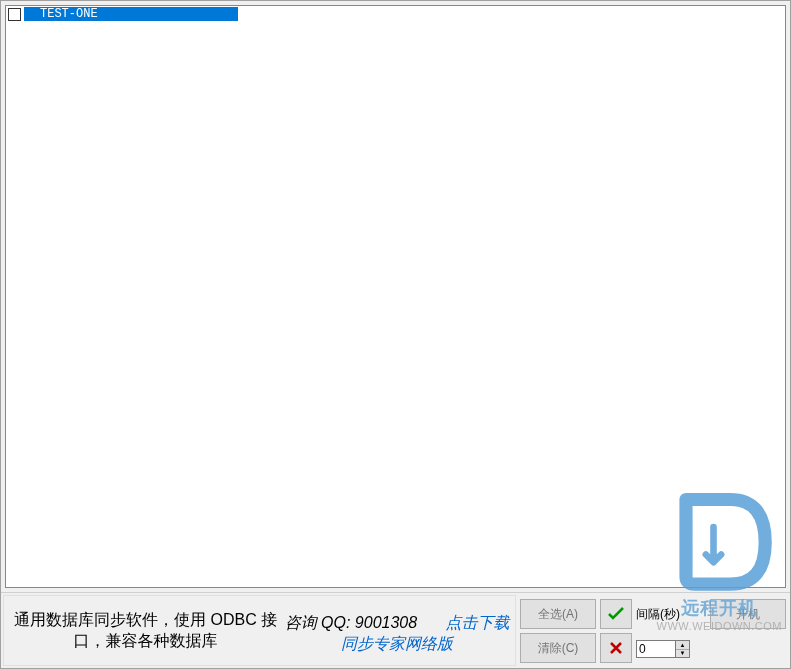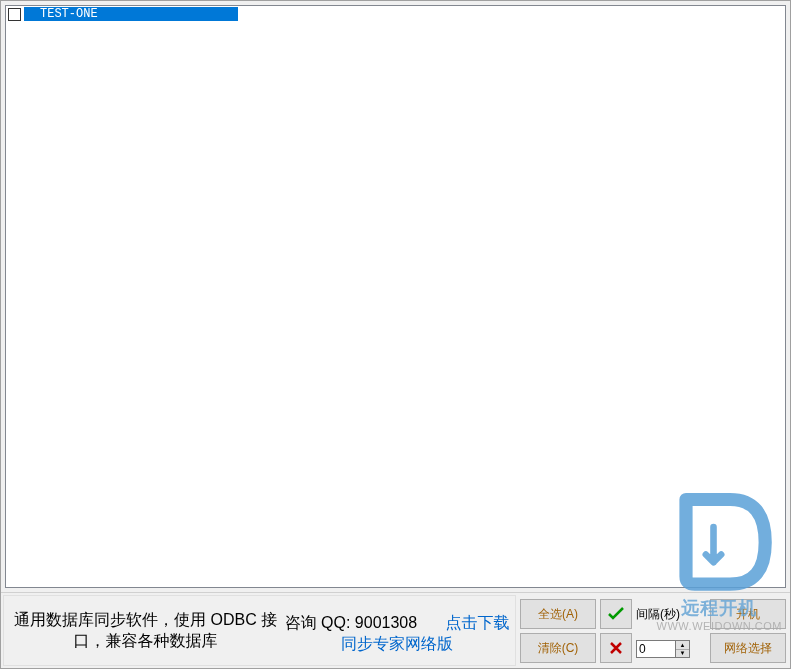--- a/index.html
+++ b/index.html
@@ -107,20 +107,21 @@
 .promo-line1 {
   font-size: 16px;
   color: #000;
   text-align: center;
 }
 .promo-line2 {
   font-size: 16px;
   color: #000;
   text-align: center;
   margin-top: 6px;
+  font-style: italic;
 }
 .promo-link {
   color: #0066cc;
   cursor: pointer;
   margin-left: 24px;
 }
 .controls {
   display: grid;
   grid-template-columns: 76px 32px 70px 76px;
   grid-template-rows: 1fr 1fr;
@@ -129,21 +130,21 @@
   align-items: stretch;
 }
 .btn {
   background: #e1e1e1;
   border: 1px solid #adadad;
   font-size: 12px;
   display: flex;
   align-items: center;
   justify-content: center;
   cursor: pointer;
-  color: #a16207;
+  color: #737373;
   height: 30px;
 }
 .icon-btn svg { display: block; }
 .check-icon { color: #009a00; }
 .x-icon { color: #c00000; }
 
 .interval-cell {
   display: flex;
   flex-direction: column;
   justify-content: center;
@@ -256,21 +257,20 @@
       </button>
       <div class="interval-cell">
         <div class="interval-input-wrap">
           <input class="interval-input" value="0" style="">
           <div class="spinner">
             <div class="spin-btn">▲</div>
             <div class="spin-btn">▼</div>
           </div>
         </div>
       </div>
-      <button class="btn">网络选择</button>
     </div>
   </div>
 
   <div class="watermark">
     <svg class="watermark-logo" viewBox="0 0 100 100">
       <path d="M20 15 L20 85 Q20 92 28 92 L60 92 Q92 92 92 54 Q92 15 60 15 Z" fill="none" stroke="#5aa0d8" stroke-width="12" stroke-linejoin="round"></path>
       <path d="M45 40 L45 72 L38 65 M45 72 L52 65" fill="none" stroke="#5aa0d8" stroke-width="6" stroke-linecap="round" stroke-linejoin="round"></path>
     </svg>
     <div class="watermark-text">远程开机</div>
     <div class="watermark-sub">WWW.WEIDOWN.COM</div>

